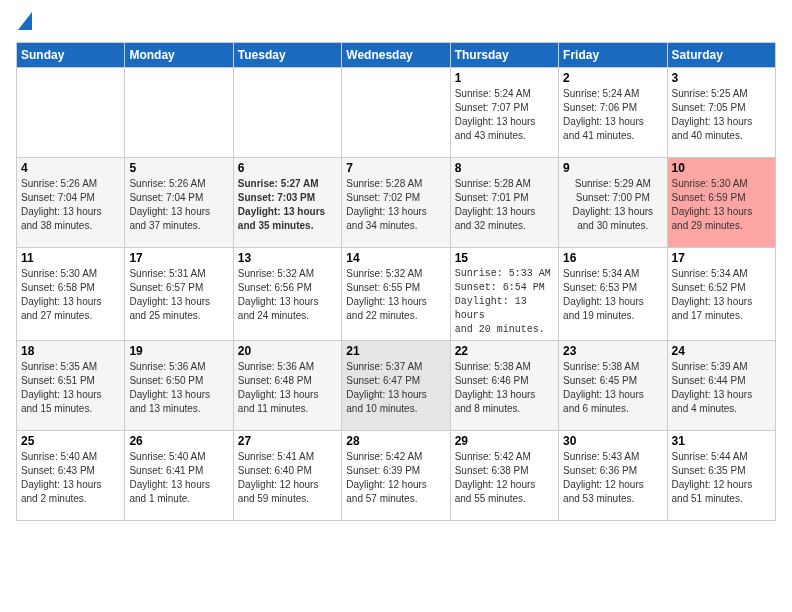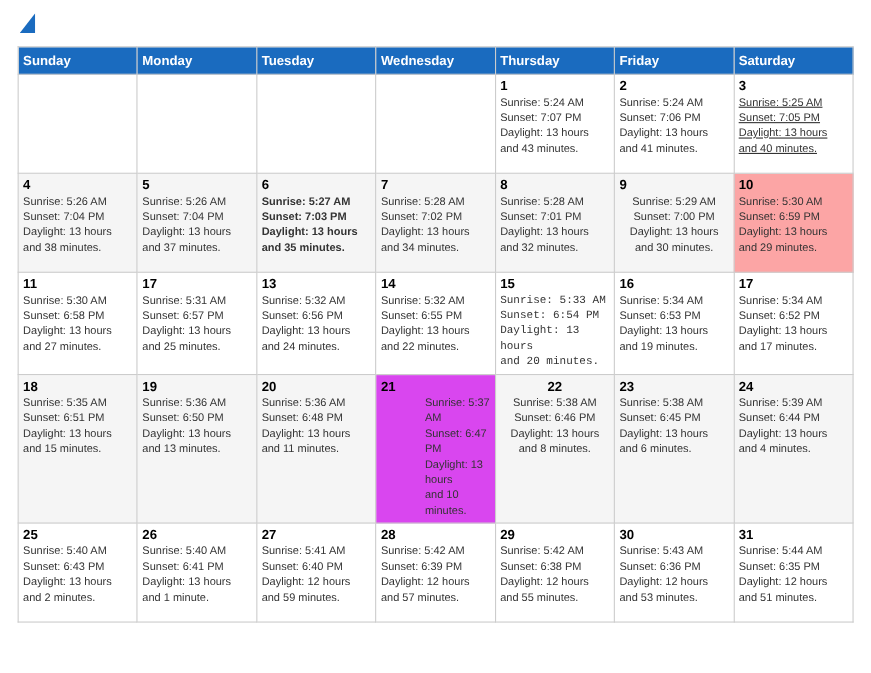--- a/index.html
+++ b/index.html
@@ -111,21 +111,21 @@
         </td>
         <td>
           <span class="day-num">2</span>
           <div class="day-info" style="white-space: pre-line;">Sunrise: 5:24 AM
 Sunset: 7:06 PM
 Daylight: 13 hours
 and 41 minutes.</div>
         </td>
         <td>
           <span class="day-num">3</span>
-          <div class="day-info" style="white-space: pre-line; text-decoration: underline;">Sunrise: 5:25 AM
+          <div class="day-info" style="white-space: pre-line;">Sunrise: 5:25 AM
 Sunset: 7:05 PM
 Daylight: 13 hours
 and 40 minutes.</div>
         </td>
       </tr>
       <tr>
         <td style="background: rgb(245, 245, 245);">
           <span class="day-num">4</span>
           <div class="day-info" style="white-space: pre-line;">Sunrise: 5:26 AM
 Sunset: 7:04 PM
@@ -241,28 +241,28 @@
 Daylight: 13 hours
 and 13 minutes.</div>
         </td>
         <td style="background: rgb(245, 245, 245);">
           <span class="day-num">20</span>
           <div class="day-info" style="white-space: pre-line;">Sunrise: 5:36 AM
 Sunset: 6:48 PM
 Daylight: 13 hours
 and 11 minutes.</div>
         </td>
-        <td style="background: #d946ef;">
+        <td style="background: #e5e5e5;">
           <span class="day-num">21</span>
-          <div class="day-info" style="white-space: pre-line; margin-left: 40px;">Sunrise: 5:37 AM
+          <div class="day-info" style="white-space: pre-line;">Sunrise: 5:37 AM
 Sunset: 6:47 PM
 Daylight: 13 hours
 and 10 minutes.</div>
         </td>
-        <td style="background: rgb(245, 245, 245); text-align: center;">
+        <td style="background: rgb(245, 245, 245);">
           <span class="day-num">22</span>
           <div class="day-info" style="white-space: pre-line;">Sunrise: 5:38 AM
 Sunset: 6:46 PM
 Daylight: 13 hours
 and 8 minutes.</div>
         </td>
         <td style="background: rgb(245, 245, 245);">
           <span class="day-num">23</span>
           <div class="day-info" style="white-space: pre-line;">Sunrise: 5:38 AM
 Sunset: 6:45 PM

